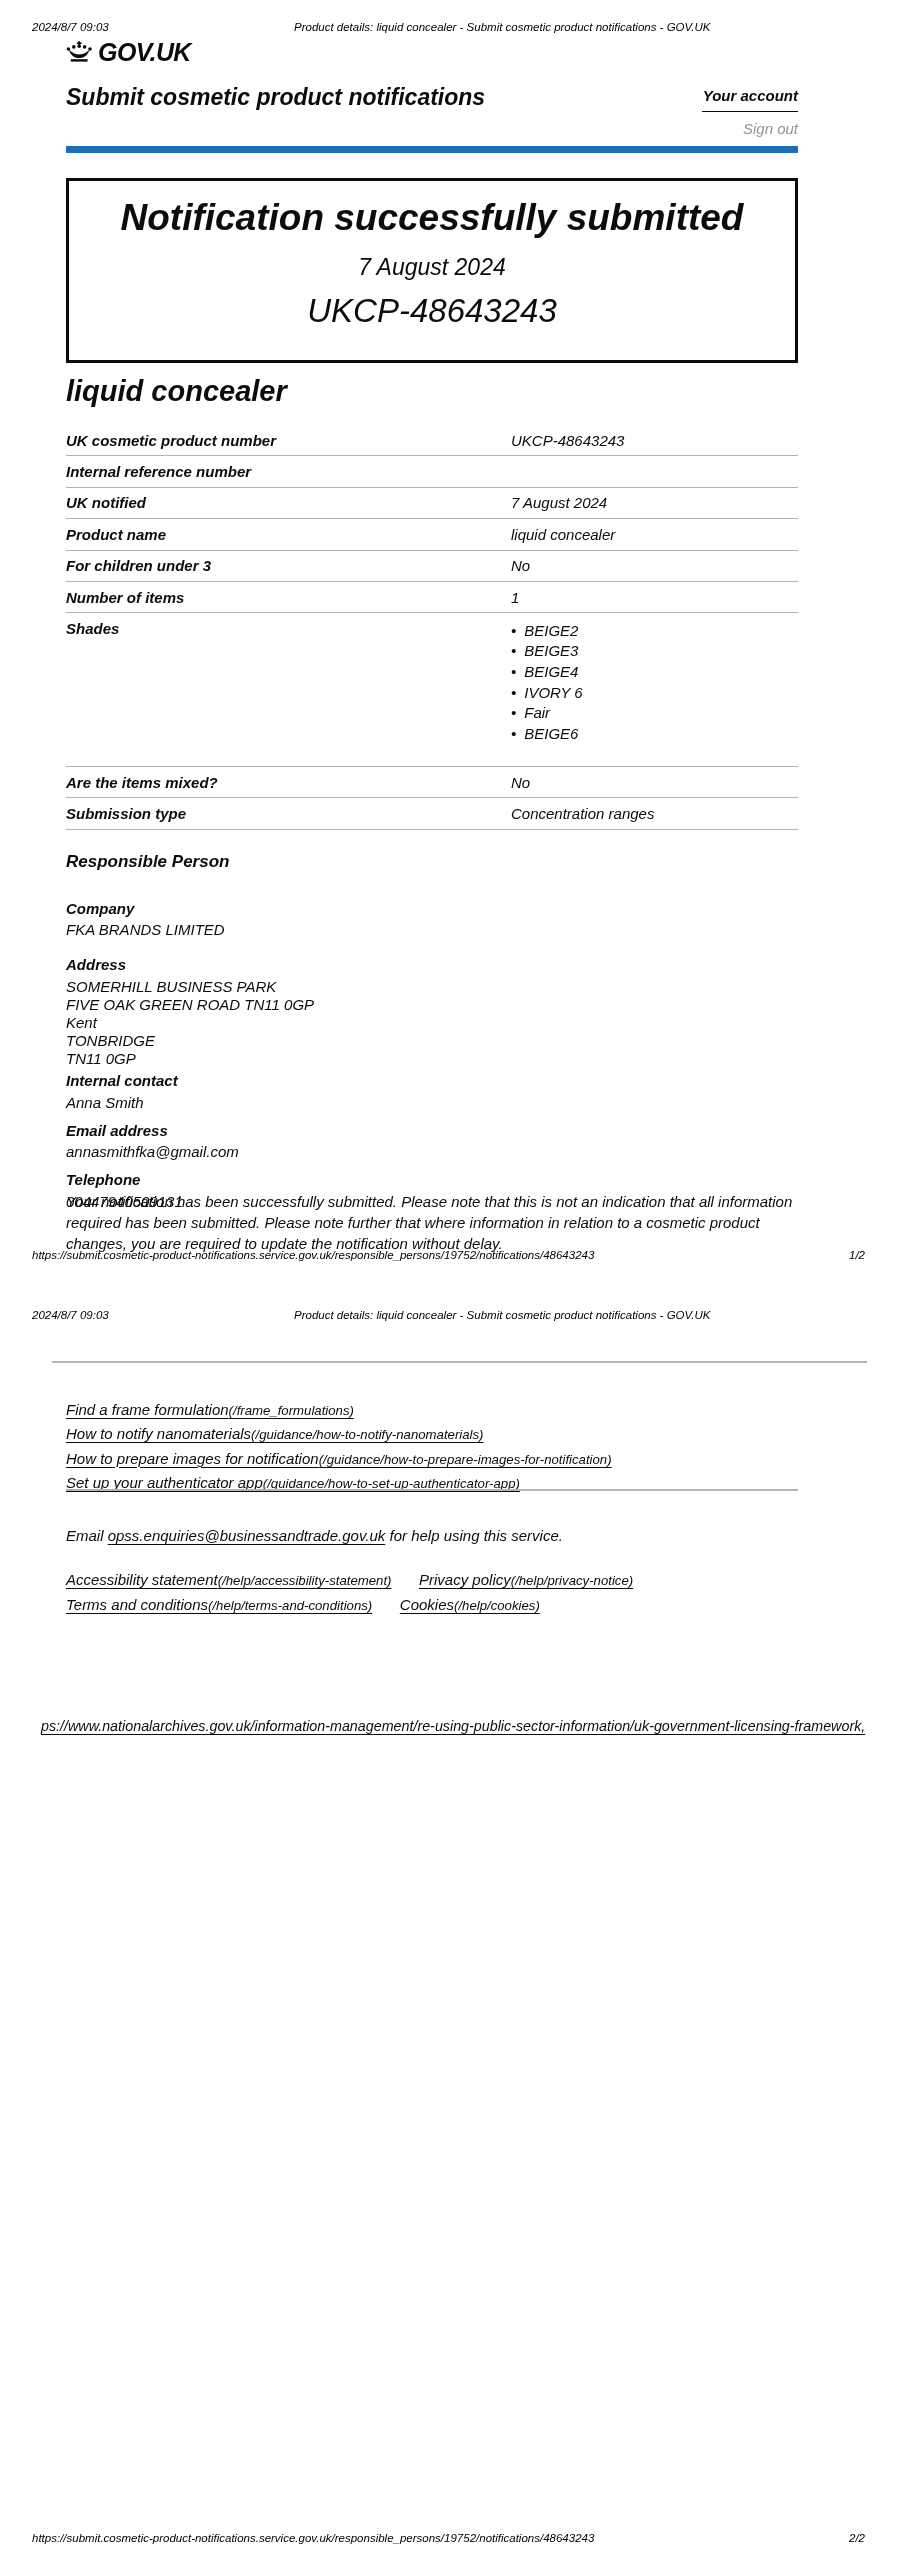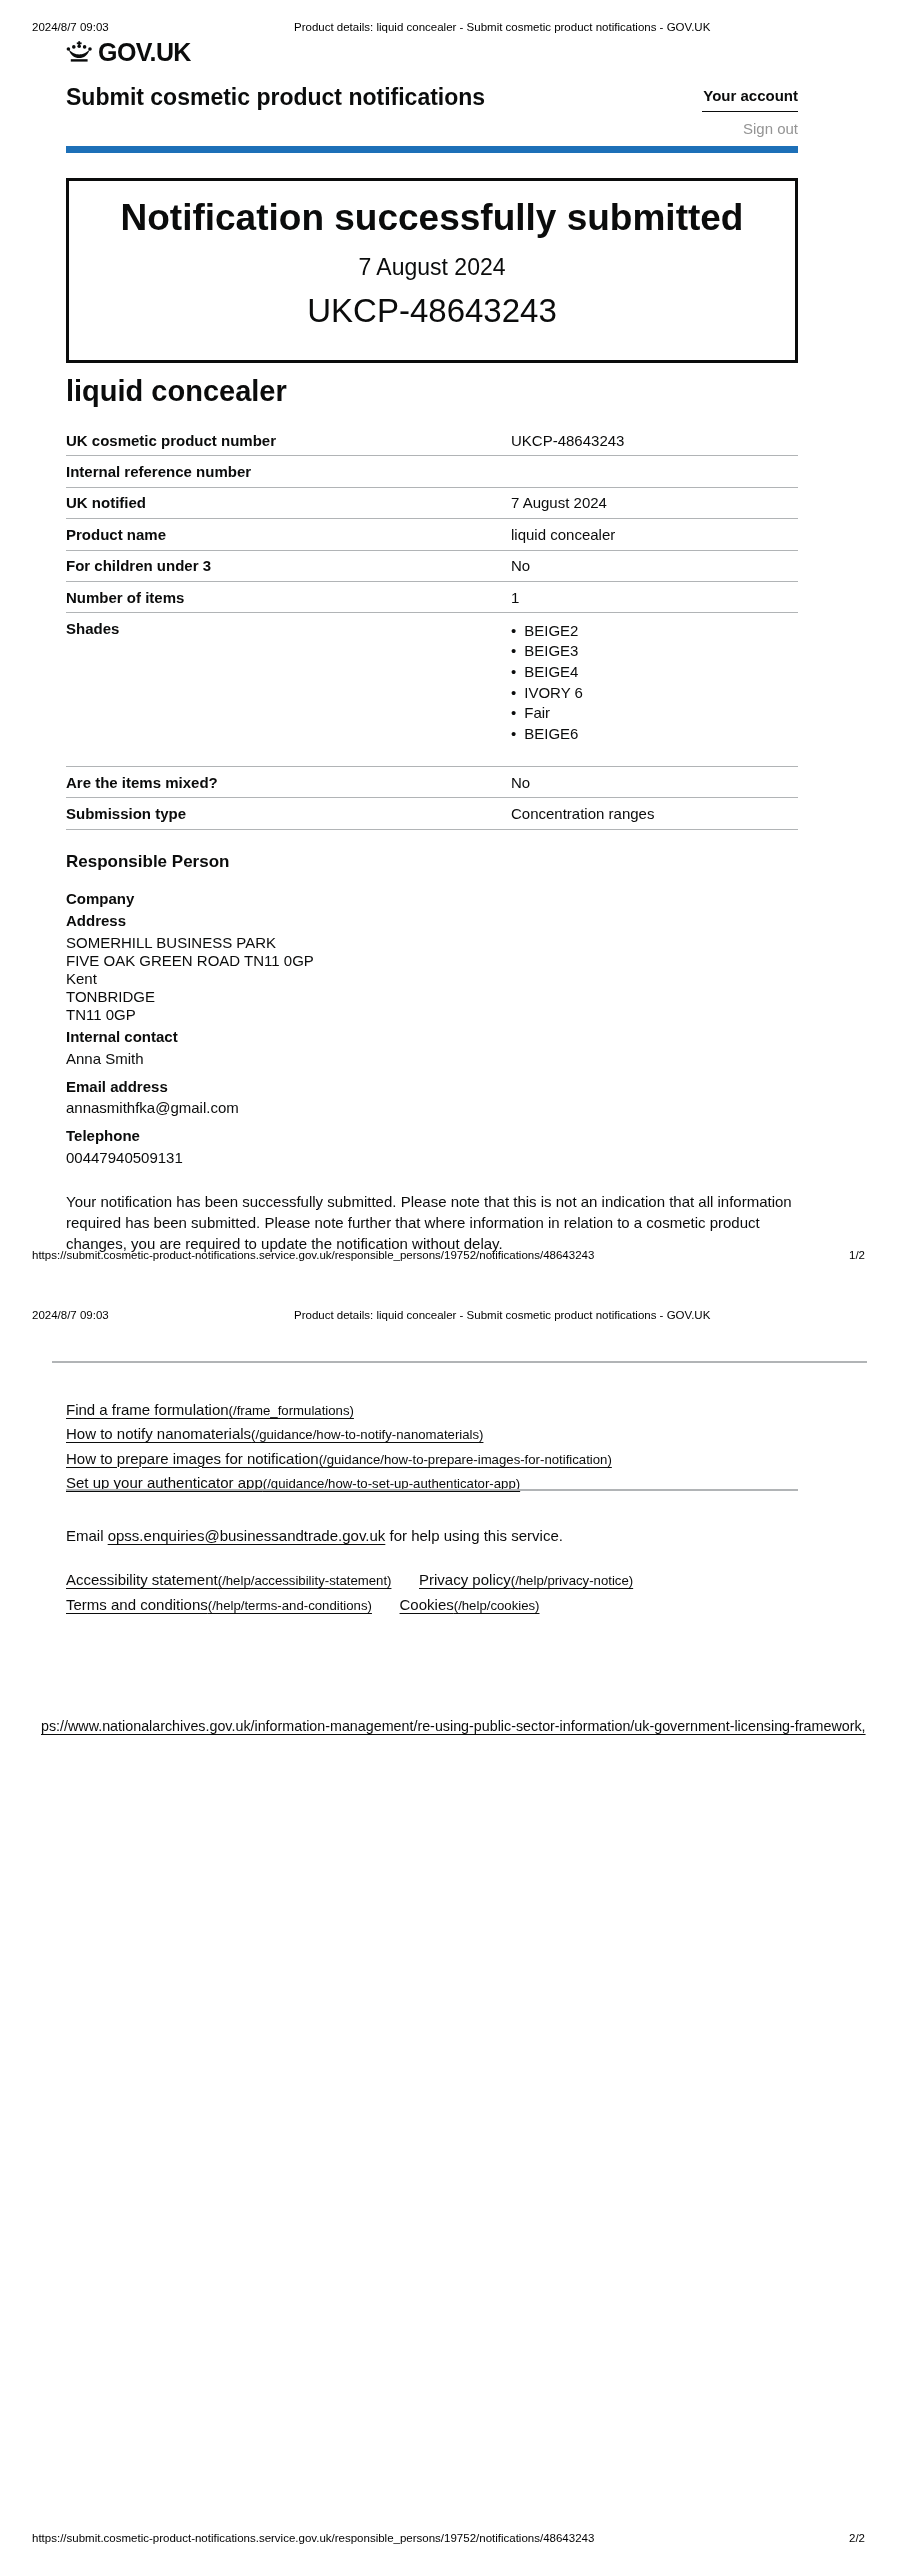--- a/index.html
+++ b/index.html
@@ -1,21 +1,21 @@
 <!DOCTYPE html>
 <html style="font-size:9.2px"><head>
 <meta charset="utf-8">
 <style>
   * { margin:0; padding:0; box-sizing:border-box; }
   html,body { background:#ffffff; }
   body {
     width:910px; height:2576px; position:relative;
     font-family:"Liberation Sans", sans-serif; color:#0b0c0c;
   }
-  .page { position:absolute; left:0; width:910px; height:1288px; overflow:hidden; background:#fff; }
+  .page { position:absolute; left:0; width:910px; height:1288px; overflow:hidden; background:#fff;font-style:italic; }
   #page1 { top:0; }
   #page2 { top:1288px; }
 
   
   .print-date  { position:absolute; left:32px;  top:20.7px; font-size:11.5px; color:#000; }
   .print-title { position:absolute; left:294px; top:20.7px; font-size:11.5px; color:#000; }
   .pf-url  { position:absolute; left:32px;  font-size:11.5px; color:#000; }
   .pf-page { position:absolute; right:45px; font-size:11.5px; color:#000; }
   #page1 .pf-url, #page1 .pf-page { top:1249px; }
   #page2 .pf-url, #page2 .pf-page { top:1244px; }
@@ -43,21 +43,21 @@
   .details { position:absolute; left:66px; top:425px; width:732px; }
   .drow { display:flex; padding:5.7px 0; border-bottom:1.7px solid #b1b4b6; font-size:15px; line-height:19px; }
   .dlabel { width:445px; font-weight:700; padding-right:13.8px; }
   .dvalue { flex:1; }
   .shade-list { list-style:none; margin:1.7px 0 15.5px 0; }
   .shade-list li { line-height:20.7px; }
   .shade-list li::before { content:"•"; margin-right:8px; }
 
   
   .rp { position:absolute; left:66px; top:851px; width:732px; }
-  .rp-h2 { font-size:17px; font-weight:700; line-height:22px; margin-bottom:16px; }
+  .rp-h2 { font-size:17px; font-weight:700; line-height:22px; margin-bottom:26px; }
   .rp-h3 { font-size:15px; font-weight:700; line-height:19px; margin-bottom:3.4px; }
   .rp-val { font-size:15px; line-height:18px; }
   .mb28 { margin-bottom:16px; } .mb16 { margin-bottom:9.2px; } .mb6 { margin-bottom:3.4px; }
   .note { position:absolute; left:66px; top:1191px; width:740px; font-size:15px; line-height:21px; }
 
   
   .rule1 { position:absolute; left:52px;  top:73px; width:815px; height:2.3px; background:#b1b4b6; }
   .rule2 { position:absolute; left:66px; top:201px; width:732px; height:2.3px; background:#b1b4b6; }
   .related { position:absolute; left:66px; top:112px; }
   .rlink { display:table; margin-bottom:2.3px; line-height:19px; text-decoration:underline; text-underline-offset:2.9px; color:#0b0c0c; }
@@ -158,20 +158,21 @@
     </div>
     <div class="drow">
       <div class="dlabel">Submission type</div>
       <div class="dvalue">Concentration ranges</div>
     </div>
   </div>
 
   <div class="rp">
     <div class="rp-h2">Responsible Person</div>
     <div class="rp-h3">Company</div>
+    <div class="rp-val mb28">FKA BRANDS LIMITED</div>
     <div class="rp-h3">Address</div>
     <div class="rp-val">SOMERHILL BUSINESS PARK</div>
     <div class="rp-val">FIVE OAK GREEN ROAD TN11 0GP</div>
     <div class="rp-val">Kent</div>
     <div class="rp-val">TONBRIDGE</div>
     <div class="rp-val mb6">TN11 0GP</div>
     <div class="rp-h3">Internal contact</div>
     <div class="rp-val mb16">Anna Smith</div>
     <div class="rp-h3">Email address</div>
     <div class="rp-val mb16">annasmithfka@gmail.com</div>

